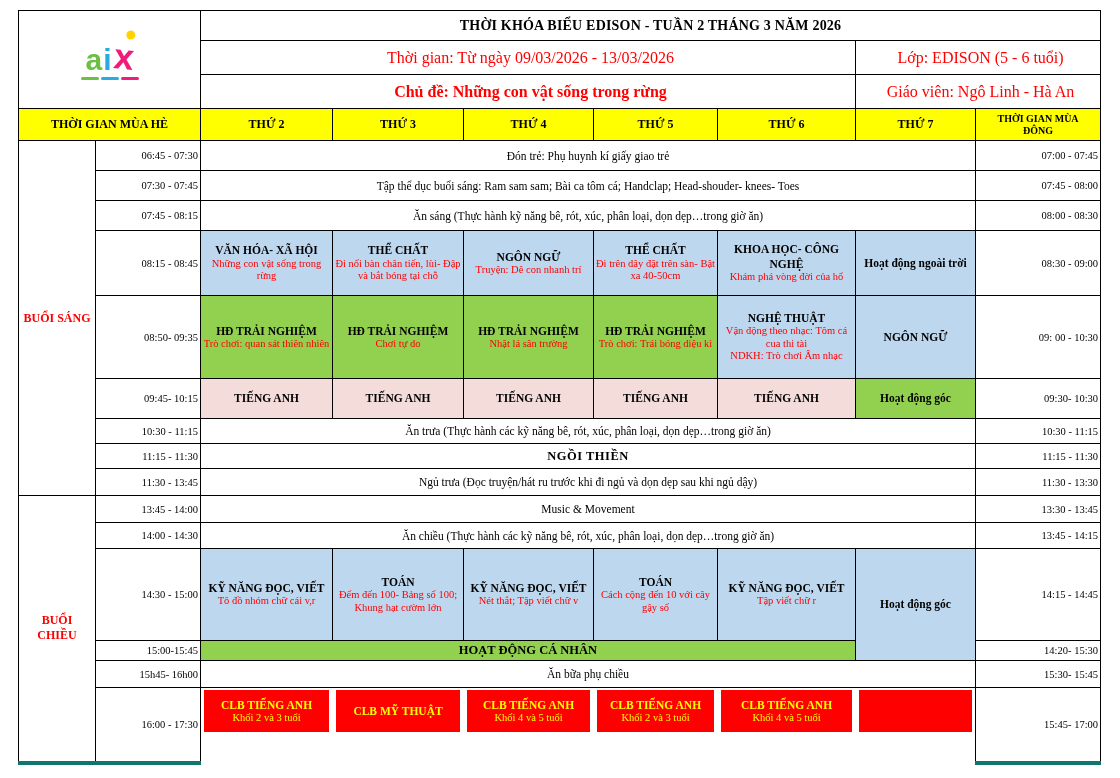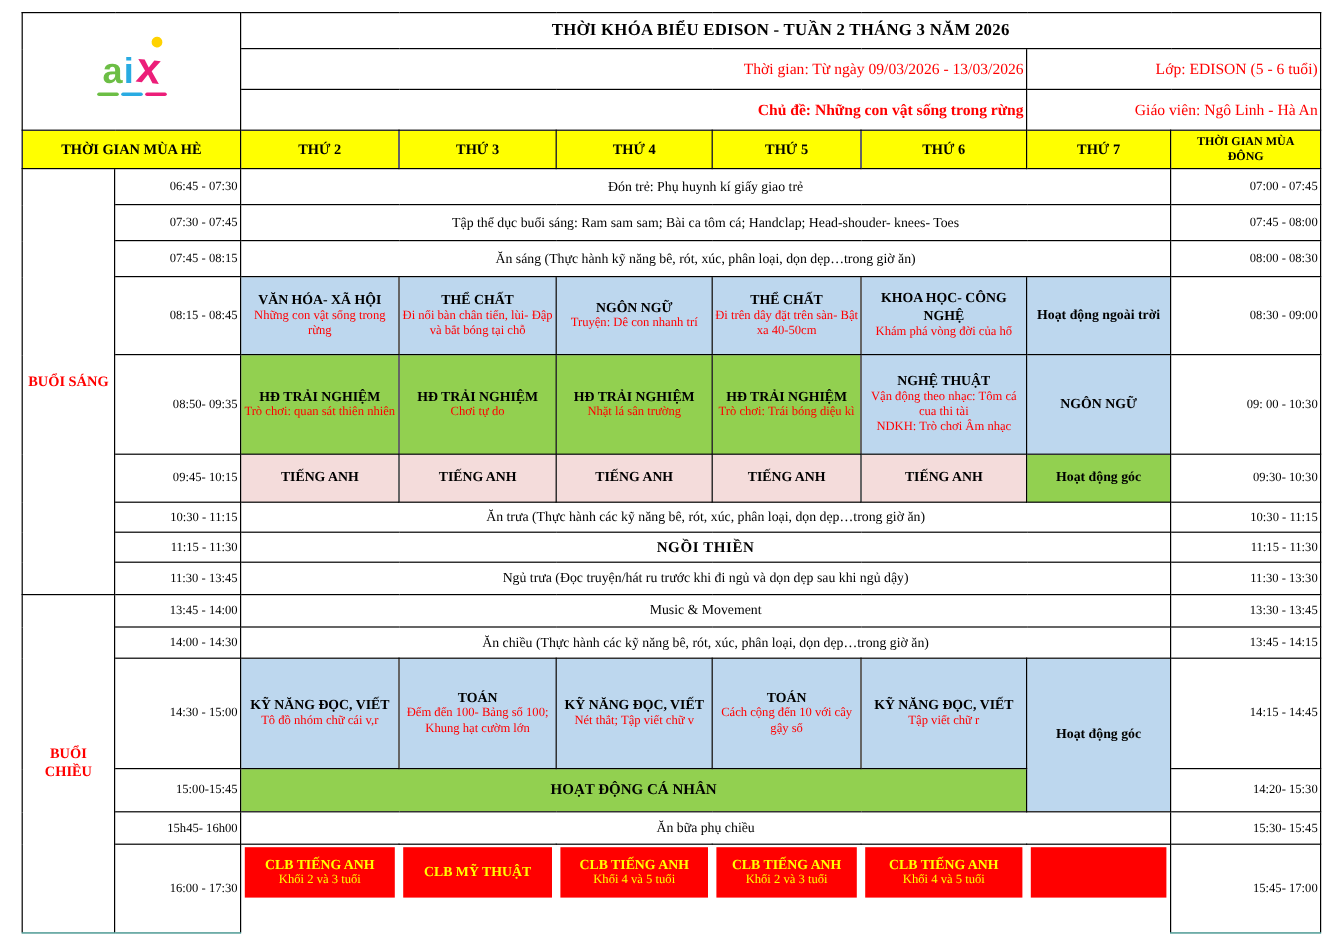--- a/index.html
+++ b/index.html
@@ -1,21 +1,21 @@
 <!DOCTYPE html>
 <html><head>
 <meta charset="utf-8">
 <style>
   html,body{margin:0;padding:0;background:#fff;}
   body{width:1120px;height:778px;position:relative;font-family:"Liberation Serif","DejaVu Serif",serif;color:#000;}
   .sheet{position:absolute;left:18px;top:10px;}
   table{border-collapse:collapse;table-layout:fixed;width:1082px;}
   td{border:1px solid #000;text-align:center;vertical-align:middle;padding:1px 2px;font-size:11px;overflow:hidden;word-wrap:break-word;}
   .title-cell{font-weight:bold;font-size:14px;letter-spacing:.2px;}
-  .info-cell{text-align:right;color:#FF0000;padding-left:7px;font-size:13px;}
+  .info-cell{text-align:center;color:#FF0000;padding-left:7px;font-size:16px;}
   .b{font-weight:bold;}
   .yellow{background:#FFFF00;font-weight:bold;font-size:12px;}
   .winter-head{font-size:10px;line-height:1.2;padding:0 6px;}
   .session{color:#FF0000;font-weight:bold;font-size:12px;background:#fff;}
   .time{font-size:10.5px;background:#fff;text-align:right;}
   .blue{background:#BDD7EE;}
   .green{background:#92D050;}
   .pink{background:#F4DCDB;}
   .ct{font-weight:bold;font-size:11.5px;line-height:1.25;}
   .cs{color:#FF0000;font-size:10.5px;line-height:1.2;}
@@ -246,21 +246,21 @@
     <td class="blue">
       <div class="ct">KỸ NĂNG ĐỌC, VIẾT</div>
       <div class="cs">Tập viết chữ r</div>
     </td>
     <td class="blue" rowspan="2">
       <div class="ct">Hoạt động góc</div>
     </td>
     <td class="time">14:15 - 14:45</td>
   </tr>
 
-  <tr style="height:36px">
+  <tr style="height:20px">
     <td class="time">15:00-15:45</td>
     <td class="green personal" colspan="5">HOẠT ĐỘNG CÁ NHÂN</td>
     <td class="time">14:20- 15:30</td>
   </tr>
 
   <tr style="height:27px">
     <td class="time">15h45- 16h00</td>
     <td class="full" colspan="6">Ăn bữa phụ chiều</td>
     <td class="time">15:30- 15:45</td>
   </tr>

